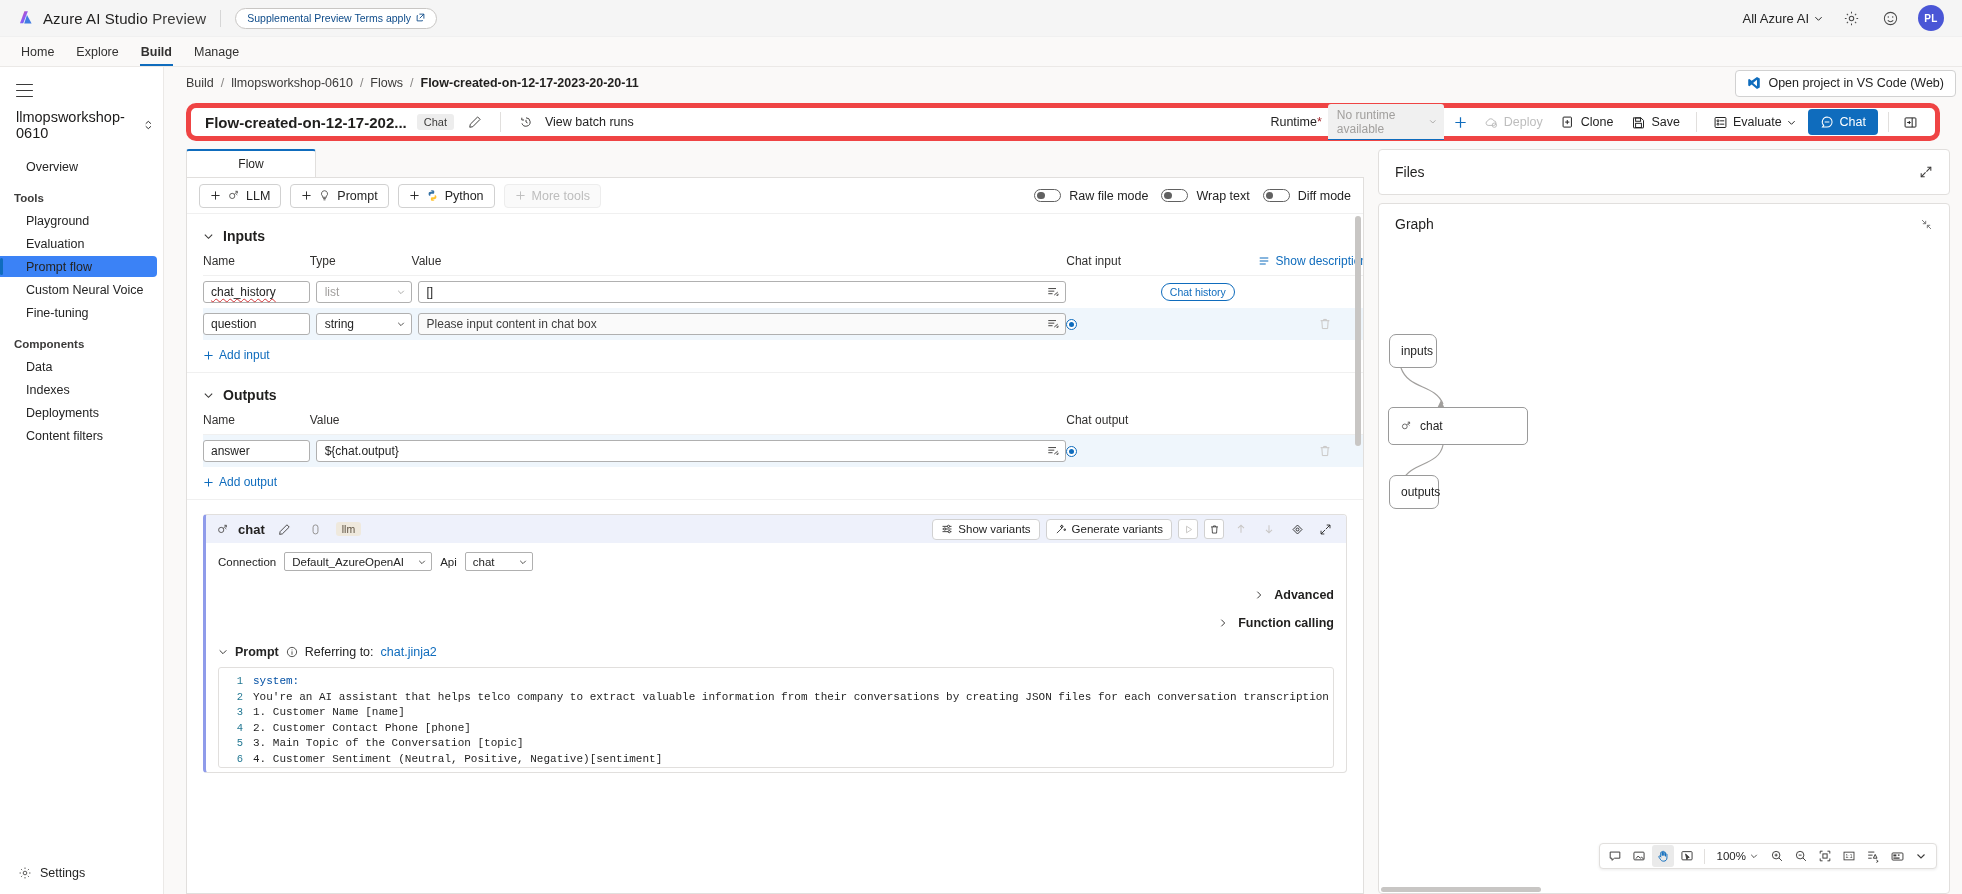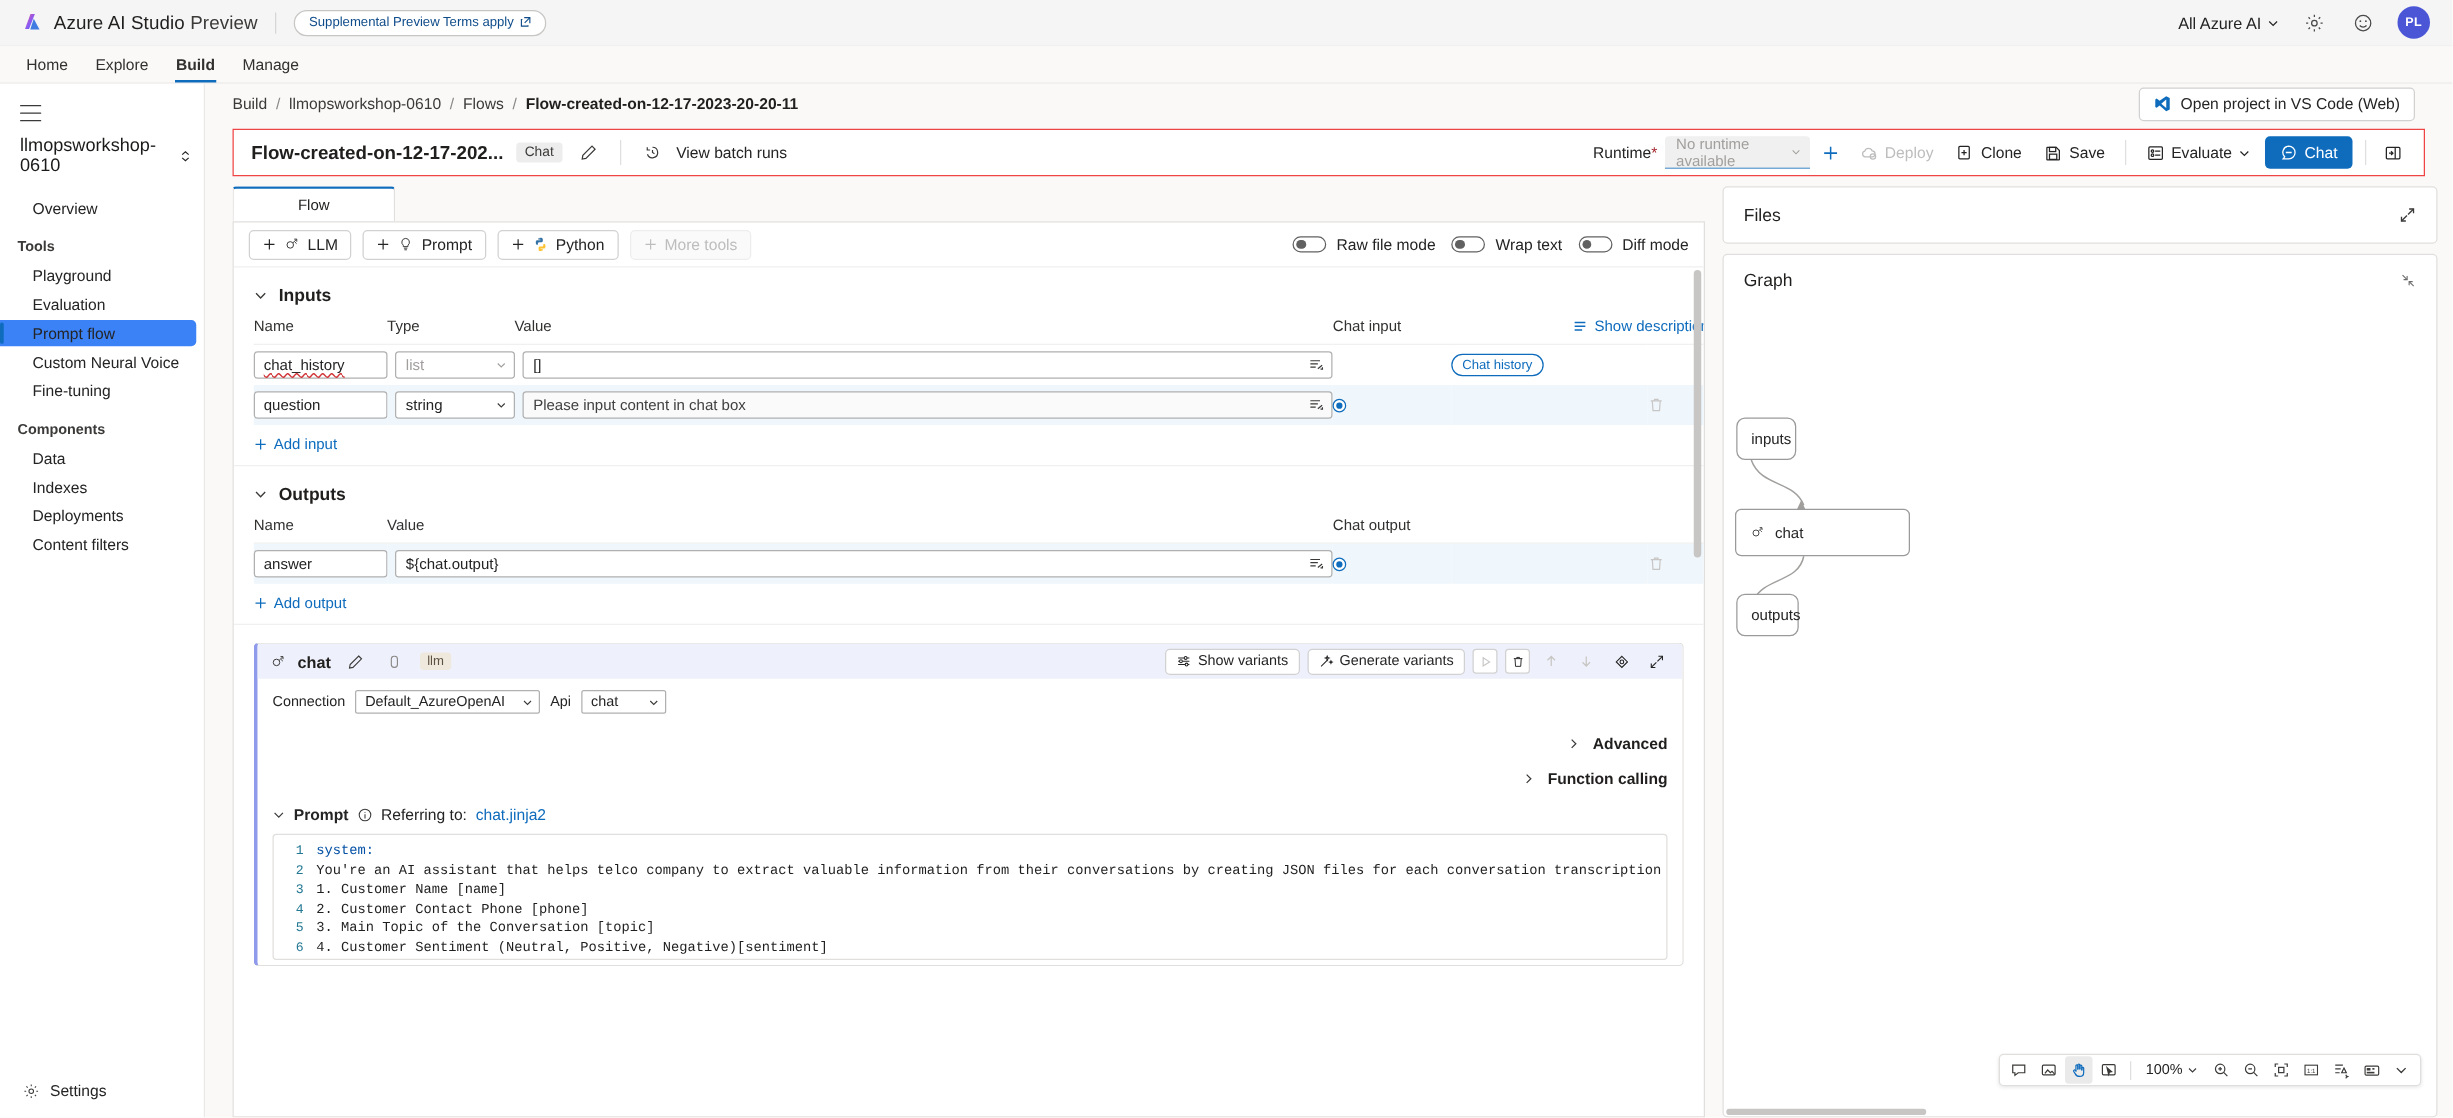--- a/index.html
+++ b/index.html
@@ -94,41 +94,41 @@
 
   
   .maincol { flex: 1; display: flex; flex-direction: column; min-width: 0; background:#faf9f8; }
 
   .crumbs { height: 32px; display: flex; align-items: center; padding-left: 22px; gap: 7px; font-size: 12.5px; color:#3b3a39; flex:0 0 32px; }
   .crumbs a { color: #3b3a39; text-decoration: none; cursor: pointer; }
   .crumbs .sep { color: #8a8886; }
   .crumbs .cur { color: #201f1e; font-weight: 600; }
   .crumbs .spacer { flex: 1; }
   .vscodebtn {
-    margin-right: 30px; border: 1px solid #d1d1d1; background:#fff;
+    margin-right: 6px; border: 1px solid #d1d1d1; background:#fff;
     height: 27px; border-radius: 4px; padding: 0 11px;
     display:flex; align-items:center; gap:7px;
     font-size:12.5px; color:#242424; cursor:pointer;
   }
 
   .flowhdr {
     margin: 4px 22px 0 22px;
-    background: #fff; border: 1px solid #ef4444; border-radius: 0;
+    background: #fff; border: 5px solid #ef4444; border-radius: 10px;
     height: 38px; display: flex; align-items: center; padding: 0 14px; gap: 10px;
     position: relative;
   }
   .flowtitle { font-size: 15px; font-weight: 700; color:#201f1e; }
   .chatchip { background:#ededed; border-radius:3px; font-size:11px; padding:2px 7px; color:#3b3a39;}
   .sep-v { width:1px; height:20px; background:#e1dfdd; margin: 0 4px; }
   .ghostbtn { display:flex; align-items:center; gap:12px; font-size:12.5px; color:#242424; cursor:pointer; padding:4px 4px;}
   .hdr-right { margin-left:auto; display:flex; align-items:center; gap:6px; }
   .runtimelbl { font-size:12.5px; color:#242424; }
   .req { color:#a4262c; }
   .runtimesel {
-    width: 116px; height: 26px; background:#f0f0f0; border:none; border-bottom:1.6px solid #0f6cbd;
+    width: 116px; height: 36px; background:#f0f0f0; border:none; border-bottom:1.6px solid #0f6cbd;
     border-radius:3px 3px 0 0; display:flex; align-items:center; justify-content:space-between;
     padding: 0 7px 0 9px; font-size:12px; color:#a19f9d; cursor:pointer;
   }
   .tbtn { display:flex; align-items:center; gap:5px; font-size:12.5px; color:#242424; cursor:pointer; padding:4px 6px; border-radius:3px;}
   .tbtn.disabled { color:#bdbdbd; cursor:default; }
   .chatbtn {
     background:#0f6cbd; color:#fff; border-radius:4px; height:26px;
     display:flex; align-items:center; gap:6px; padding:0 12px; font-size:12.5px; cursor:pointer;
   }
 

